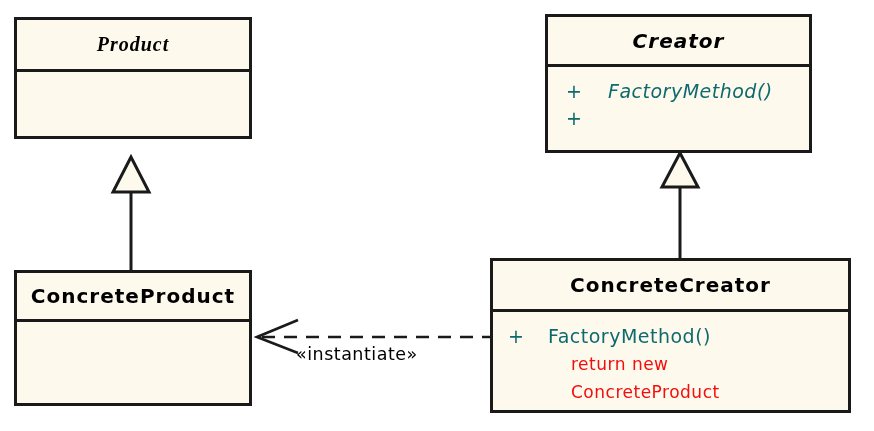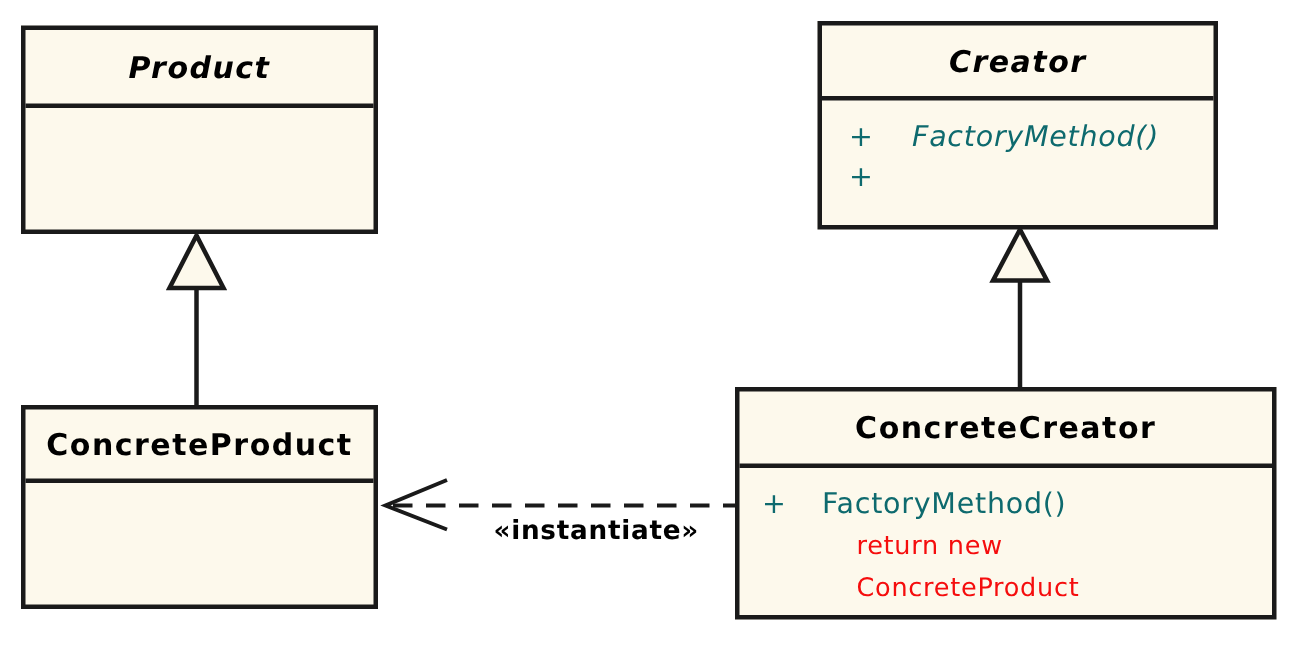--- a/index.html
+++ b/index.html
@@ -45,21 +45,21 @@
   .method-row {
     display: flex;
     font-size: 19px;
     letter-spacing: 0.5px;
     white-space: nowrap;
   }
   .method-row .vis { flex: 0 0 auto; }
   .method-row .sig.abstract-op { font-style: italic; }
 
   
-  #box-product   { left: 14px;  top: 17px;  width: 238px; height: 139px; }
+  #box-product   { left: 14px;  top: 17px;  width: 238px; height: 122px; font-family: Liberation Serif, serif; }
   #box-product .class-title { height: 52px; }
 
   
   #box-creator   { left: 545px; top: 14px;  width: 267px; height: 139px; }
   #box-creator .class-title { height: 50px; }
   #box-creator .class-body { padding: 11px 0 0 18px; }
   #box-creator .method-row { line-height: 27px; }
   #box-creator .vis { width: 42px; }
 
   
@@ -87,26 +87,25 @@
     left: 0; top: 0;
     width: 874px; height: 431px;
     pointer-events: none;
   }
 
   .stereotype-label {
     position: absolute;
     left: 296px;
     top: 344px;
     width: 170px;
-    text-align: right;
+    text-align: left;
     font-size: 17.5px;
     letter-spacing: 0.5px;
     color: var(--text-black);
     white-space: nowrap;
-    font-weight: bold;
   }
 </style>
 </head>
 <body>
 
 <div class="canvas">
 
   <div class="class-box" id="box-product">
     <div class="class-title abstract">Product</div>
     <div class="class-body"></div>

